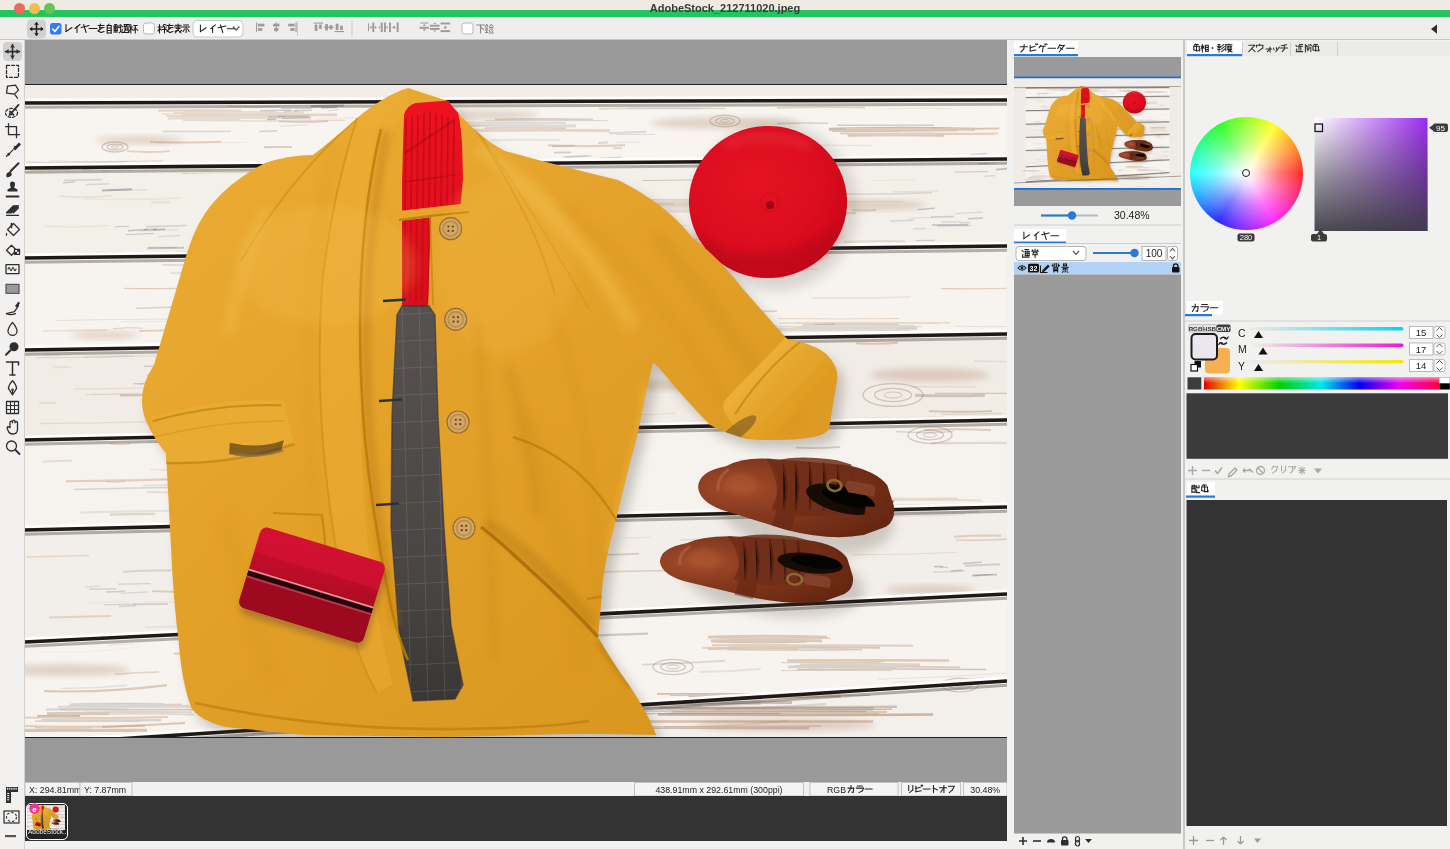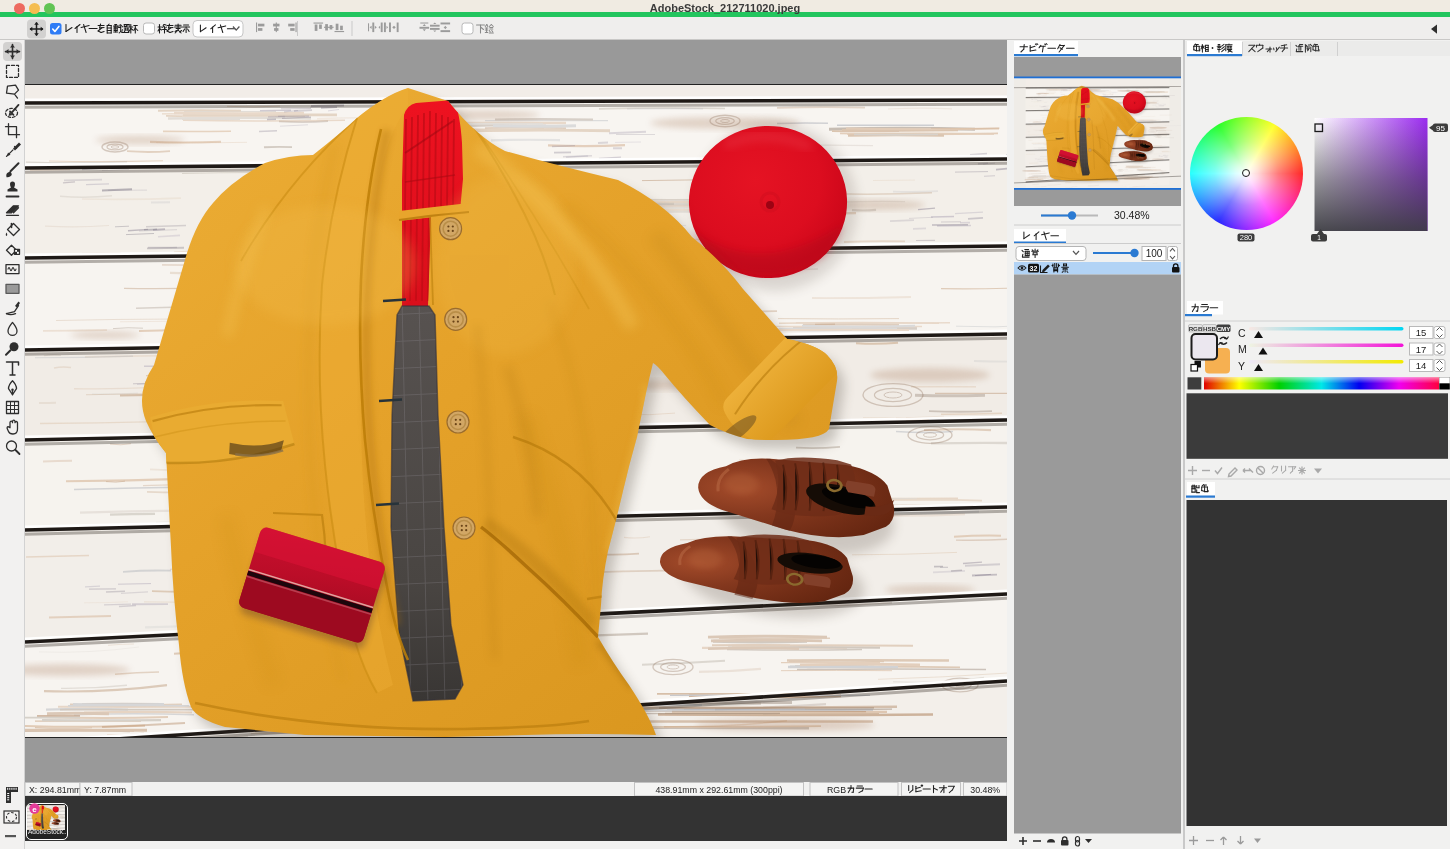--- a/index.html
+++ b/index.html
@@ -1,17 +1,17 @@
 <!DOCTYPE html>
 <html><head><meta charset="utf-8"><style>
 * { margin:0; padding:0; box-sizing:border-box; }
 html,body { width:1450px; height:849px; font-family:"Liberation Sans",sans-serif; background:#f1f1f0; overflow:hidden; position:relative; }
 svg text { font-family:"Liberation Sans",sans-serif; }
 </style></head><body>
-<div style="position:absolute;left:0;top:0;width:1450px;height:17px;background:#f0ebe2;border-bottom:5px solid #22c55e;">
+<div style="position:absolute;left:0;top:0;width:1450px;height:17px;background:#f0ebe2;border-bottom:7px solid #22c55e;">
   <div style="position:absolute;left:14px;top:3px;width:11px;height:11px;border-radius:50%;background:#ed6a5f;"></div>
   <div style="position:absolute;left:29px;top:3px;width:11px;height:11px;border-radius:50%;background:#f5bd4f;"></div>
   <div style="position:absolute;left:44px;top:3px;width:11px;height:11px;border-radius:50%;background:#61c454;"></div>
   <div style="position:absolute;left:0;top:2px;width:1450px;text-align:center;font-size:11px;font-weight:bold;color:#3a3a3a;">AdobeStock_212711020.jpeg</div>
 </div>
 <div style="position:absolute;left:0;top:17px;width:1450px;height:23px;background:#efeeed;border-bottom:1px solid #c9c8c7;"></div>
 <svg width="1450" height="40" style="position:absolute;left:0;top:0">
     <rect x="27" y="19.5" width="19" height="19" rx="4" fill="#d2d1d0"></rect>
     <g transform="translate(36.5,29)" stroke="#1c1c1c" stroke-width="1.5" fill="#1c1c1c">
       <path d="M0,-6.5 L0,6.5 M-6.5,0 L6.5,0" fill="none"></path>

